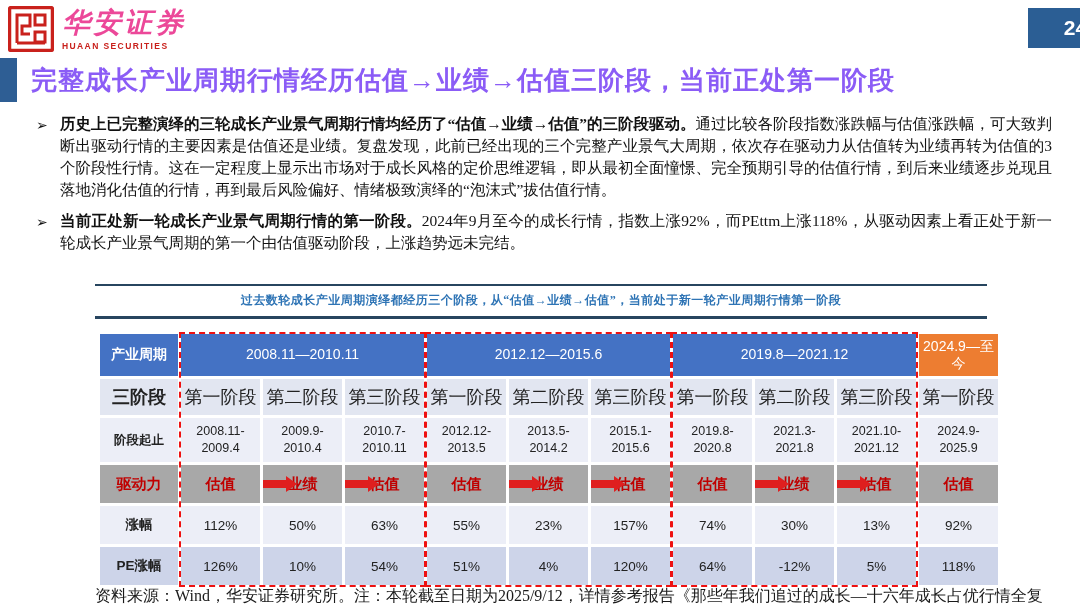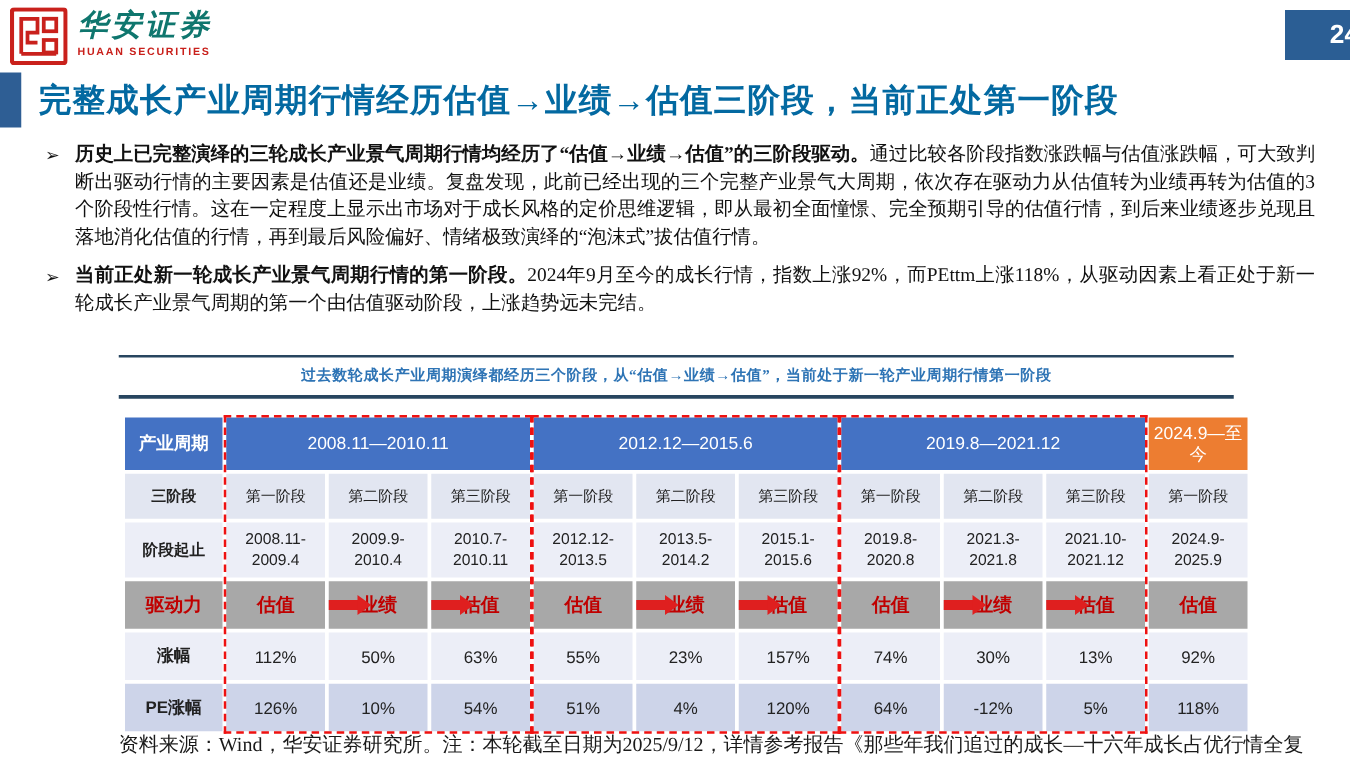--- a/index.html
+++ b/index.html
@@ -5,30 +5,30 @@
   * { margin:0; padding:0; box-sizing:border-box; }
   html,body { background:#888; }
   .slide {
     position:relative; width:1080px; height:608px; background:#ffffff;
     font-family:"Liberation Sans", sans-serif; overflow:hidden; margin:0 auto;
   }
   
   .brand { position:absolute; top:6px; left:8px; display:flex; align-items:flex-start; }
   .brand-text { margin-left:8px; margin-top:2px; }
   .brand-cn { font-family:"Liberation Serif", serif; font-weight:bold; font-style:italic;
-              color:#0f766e; font-size:24px; letter-spacing:3px; line-height:1.1; }
+              color:#ec4899; font-size:28px; letter-spacing:3px; line-height:1.1; }
   .brand-en { color:#C9211C; font-size:8.5px; font-weight:bold; letter-spacing:1.4px; margin-top:2px; }
   
   .page-badge { position:absolute; top:8px; right:0; width:52px; height:40px; background:#2B5E94;
                 color:#fff; font-weight:bold; font-size:21px; display:flex; align-items:center; justify-content:center;padding-left:43px; }
   
   .title-row { position:absolute; top:58px; left:0; width:100%; display:flex; align-items:center; }
   .title-accent { width:17px; height:44px; background:#2E5E94; }
   .page-title { margin-left:14px; font-family:"Liberation Serif", serif; font-weight:bold;
-                color:#0369a1; font-size:26px; letter-spacing:1px; }
+                color:#8b5cf6; font-size:26px; letter-spacing:1px; }
   
   .bullets { position:absolute; top:113px; left:36px; right:28px; }
   .bullet { position:relative; padding-left:24px; font-family:"Liberation Serif", serif;
             font-size:15.5px; line-height:22px; color:#111; text-align:justify; }
   .bullet + .bullet { margin-top:9px; }
   .bullet-marker { position:absolute; left:0; top:1px; font-size:14px; color:#111; font-family:"DejaVu Sans", sans-serif; }
   .bullet-lead { font-weight:bold; }
   
   .figure { position:absolute; top:284px; left:95px; width:892px; }
   .cap-rule { background:#27455F; }
@@ -38,21 +38,21 @@
                  font-weight:bold; font-size:12px; padding:6px 0 7px 0; letter-spacing:0.5px; }
   
   .table-wrap { position:absolute; top:334px; left:100px; width:908px; }
   .cycles-grid { display:grid; grid-template-columns:78px repeat(10, 79px);
                  grid-template-rows:42px 36px 44px 38px 38px 38px; gap:3px; position:relative; }
   .cell { display:flex; align-items:center; justify-content:center; text-align:center;
           position:relative; font-size:13.5px; color:#222; }
   .c-head { background:#4472C4; color:#fff; font-size:14px; line-height:1.25; padding:2px; }
   .c-current { background:#ED7D31; }
   .c-label { font-weight:bold; }
-  .c-stage { background:#E2E6F1; font-size:12px; }
+  .c-stage { background:#E2E6F1; font-size:18px; }
   .c-range { background:#ECEEF7; font-size:12.5px; line-height:1.35; }
   .c-driver { background:#A8A8A8; color:#C00000; font-weight:bold; font-size:15px; }
   .c-rise { background:#ECEEF7; }
   .c-pe { background:#CDD4E9; }
   
   .arrow { position:absolute; right:-27px; top:50%; margin-top:-4px; width:24px; height:8px;
            background:#DF1F1F; z-index:4; }
   .arrow::after { content:""; position:absolute; right:-10px; top:-4px; width:0; height:0;
                   border-left:11px solid #DF1F1F; border-top:8px solid transparent; border-bottom:8px solid transparent; }
   

